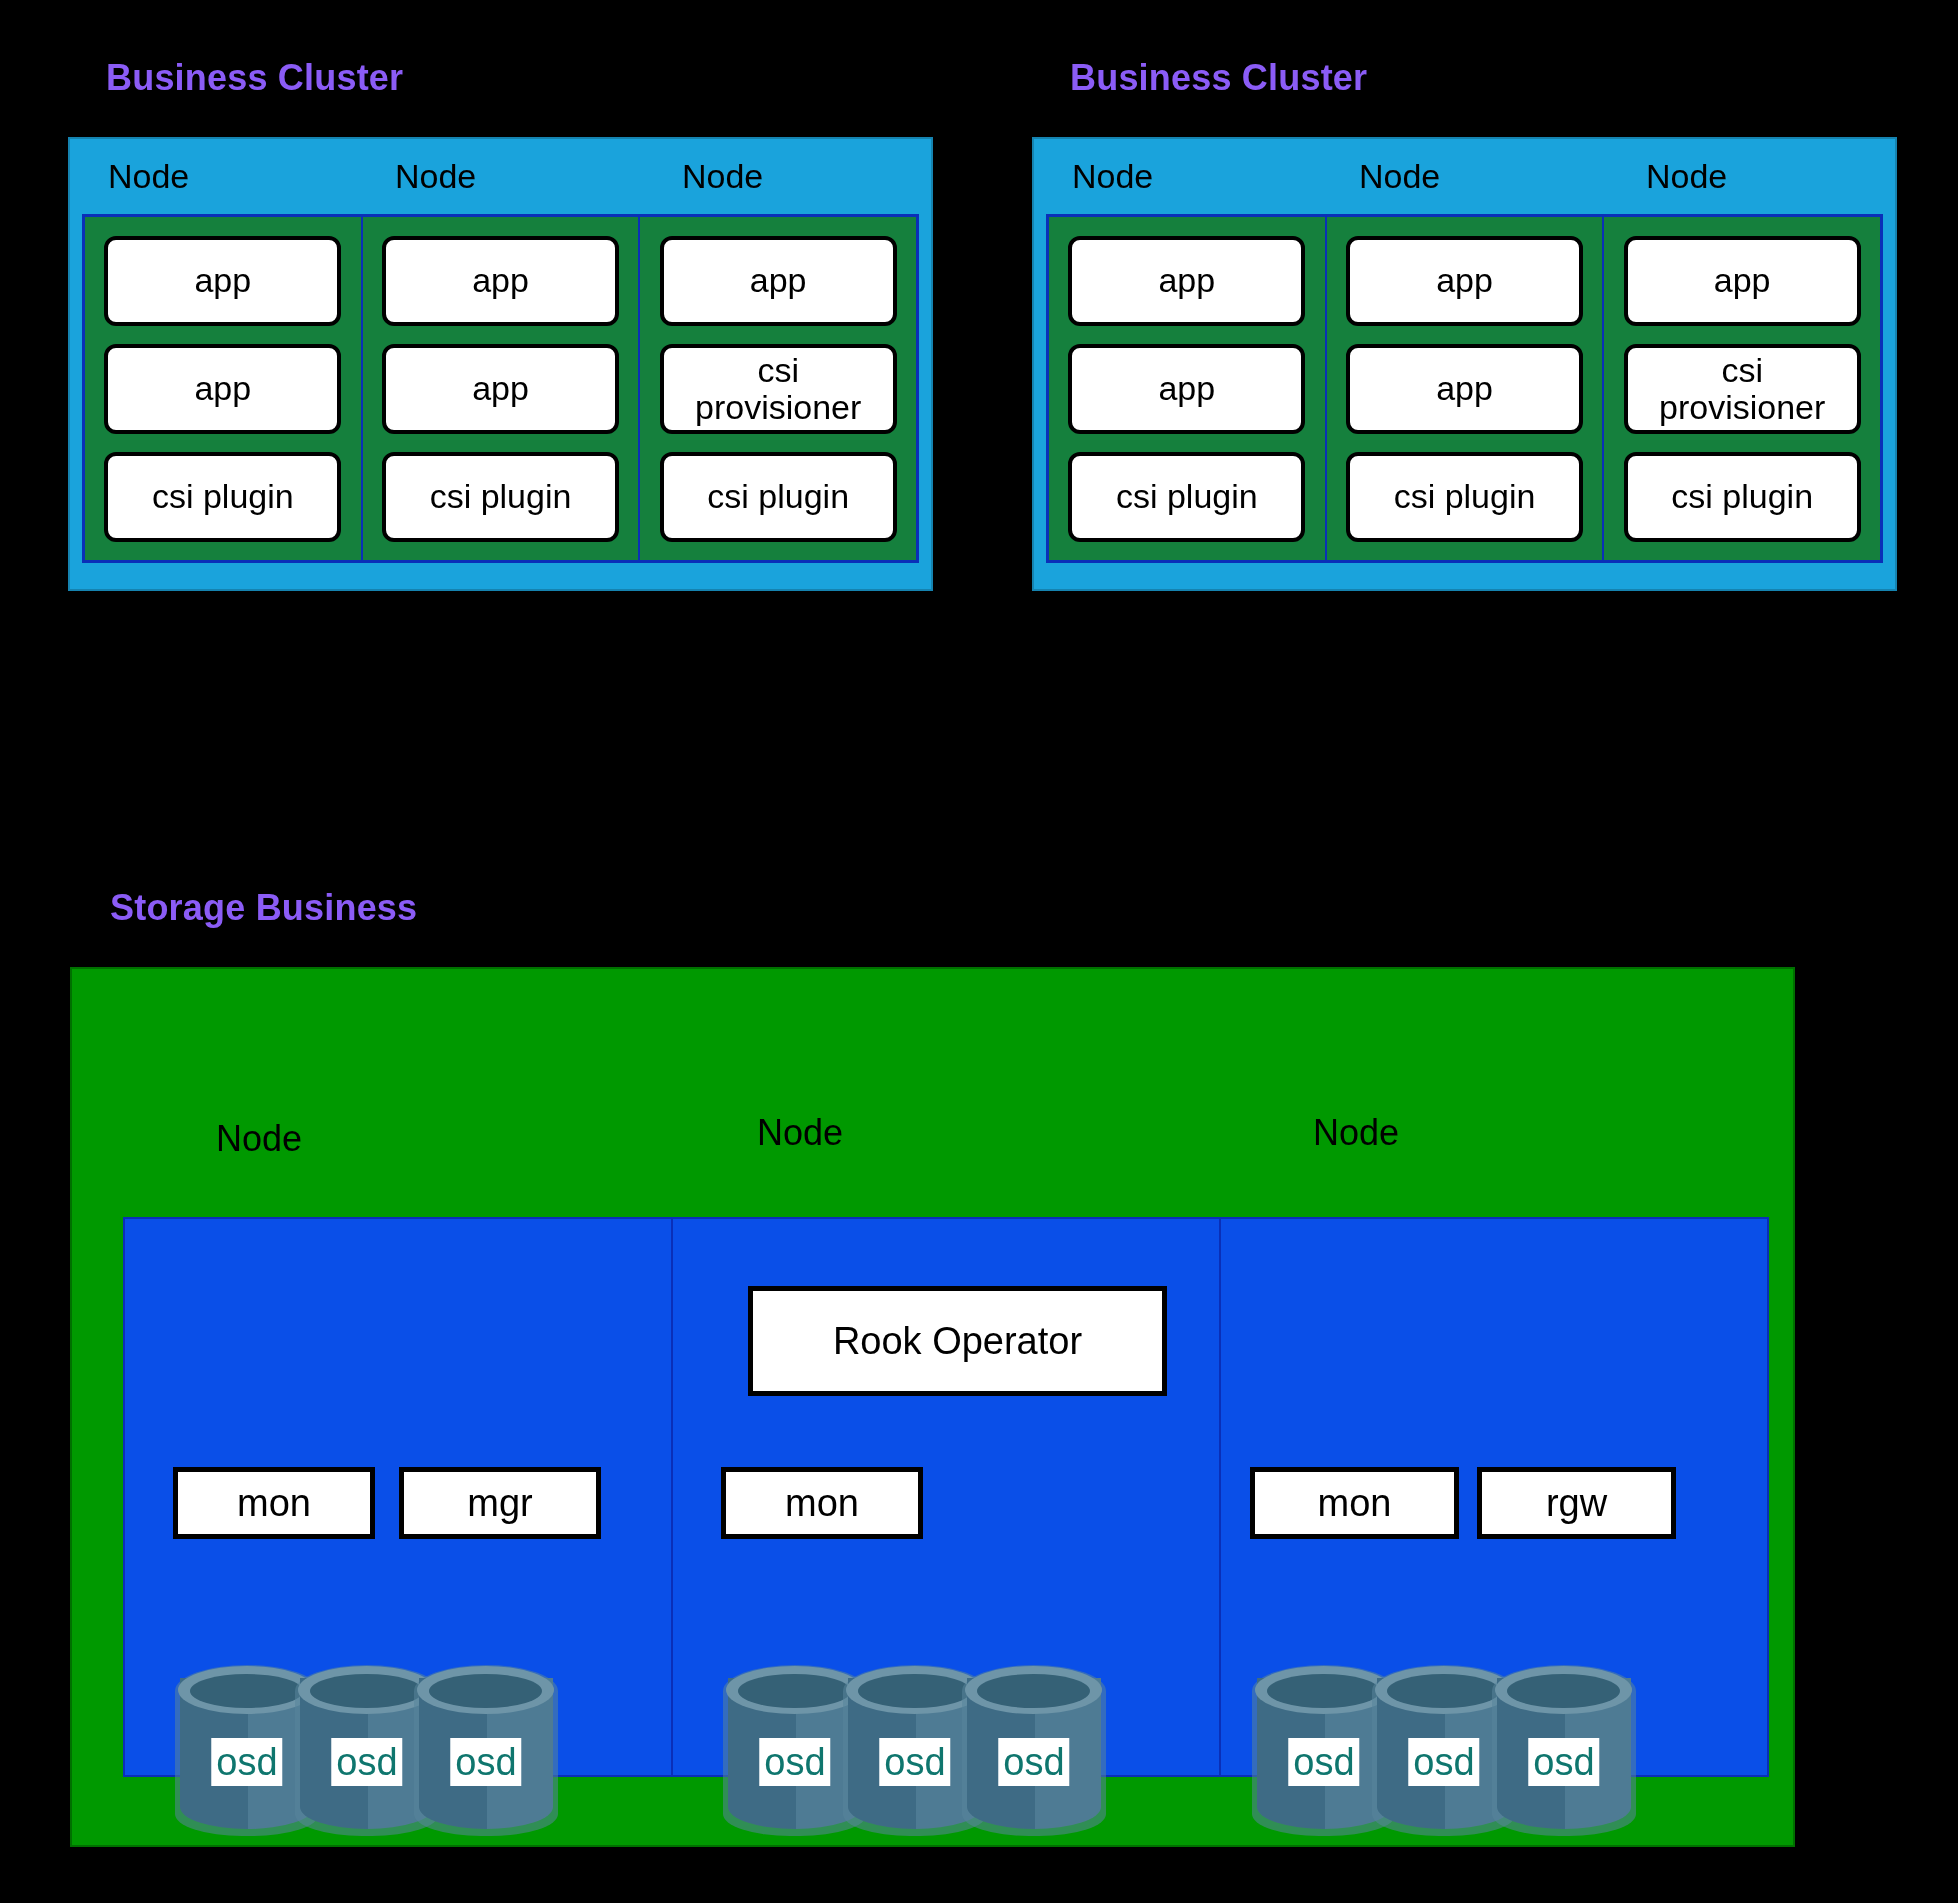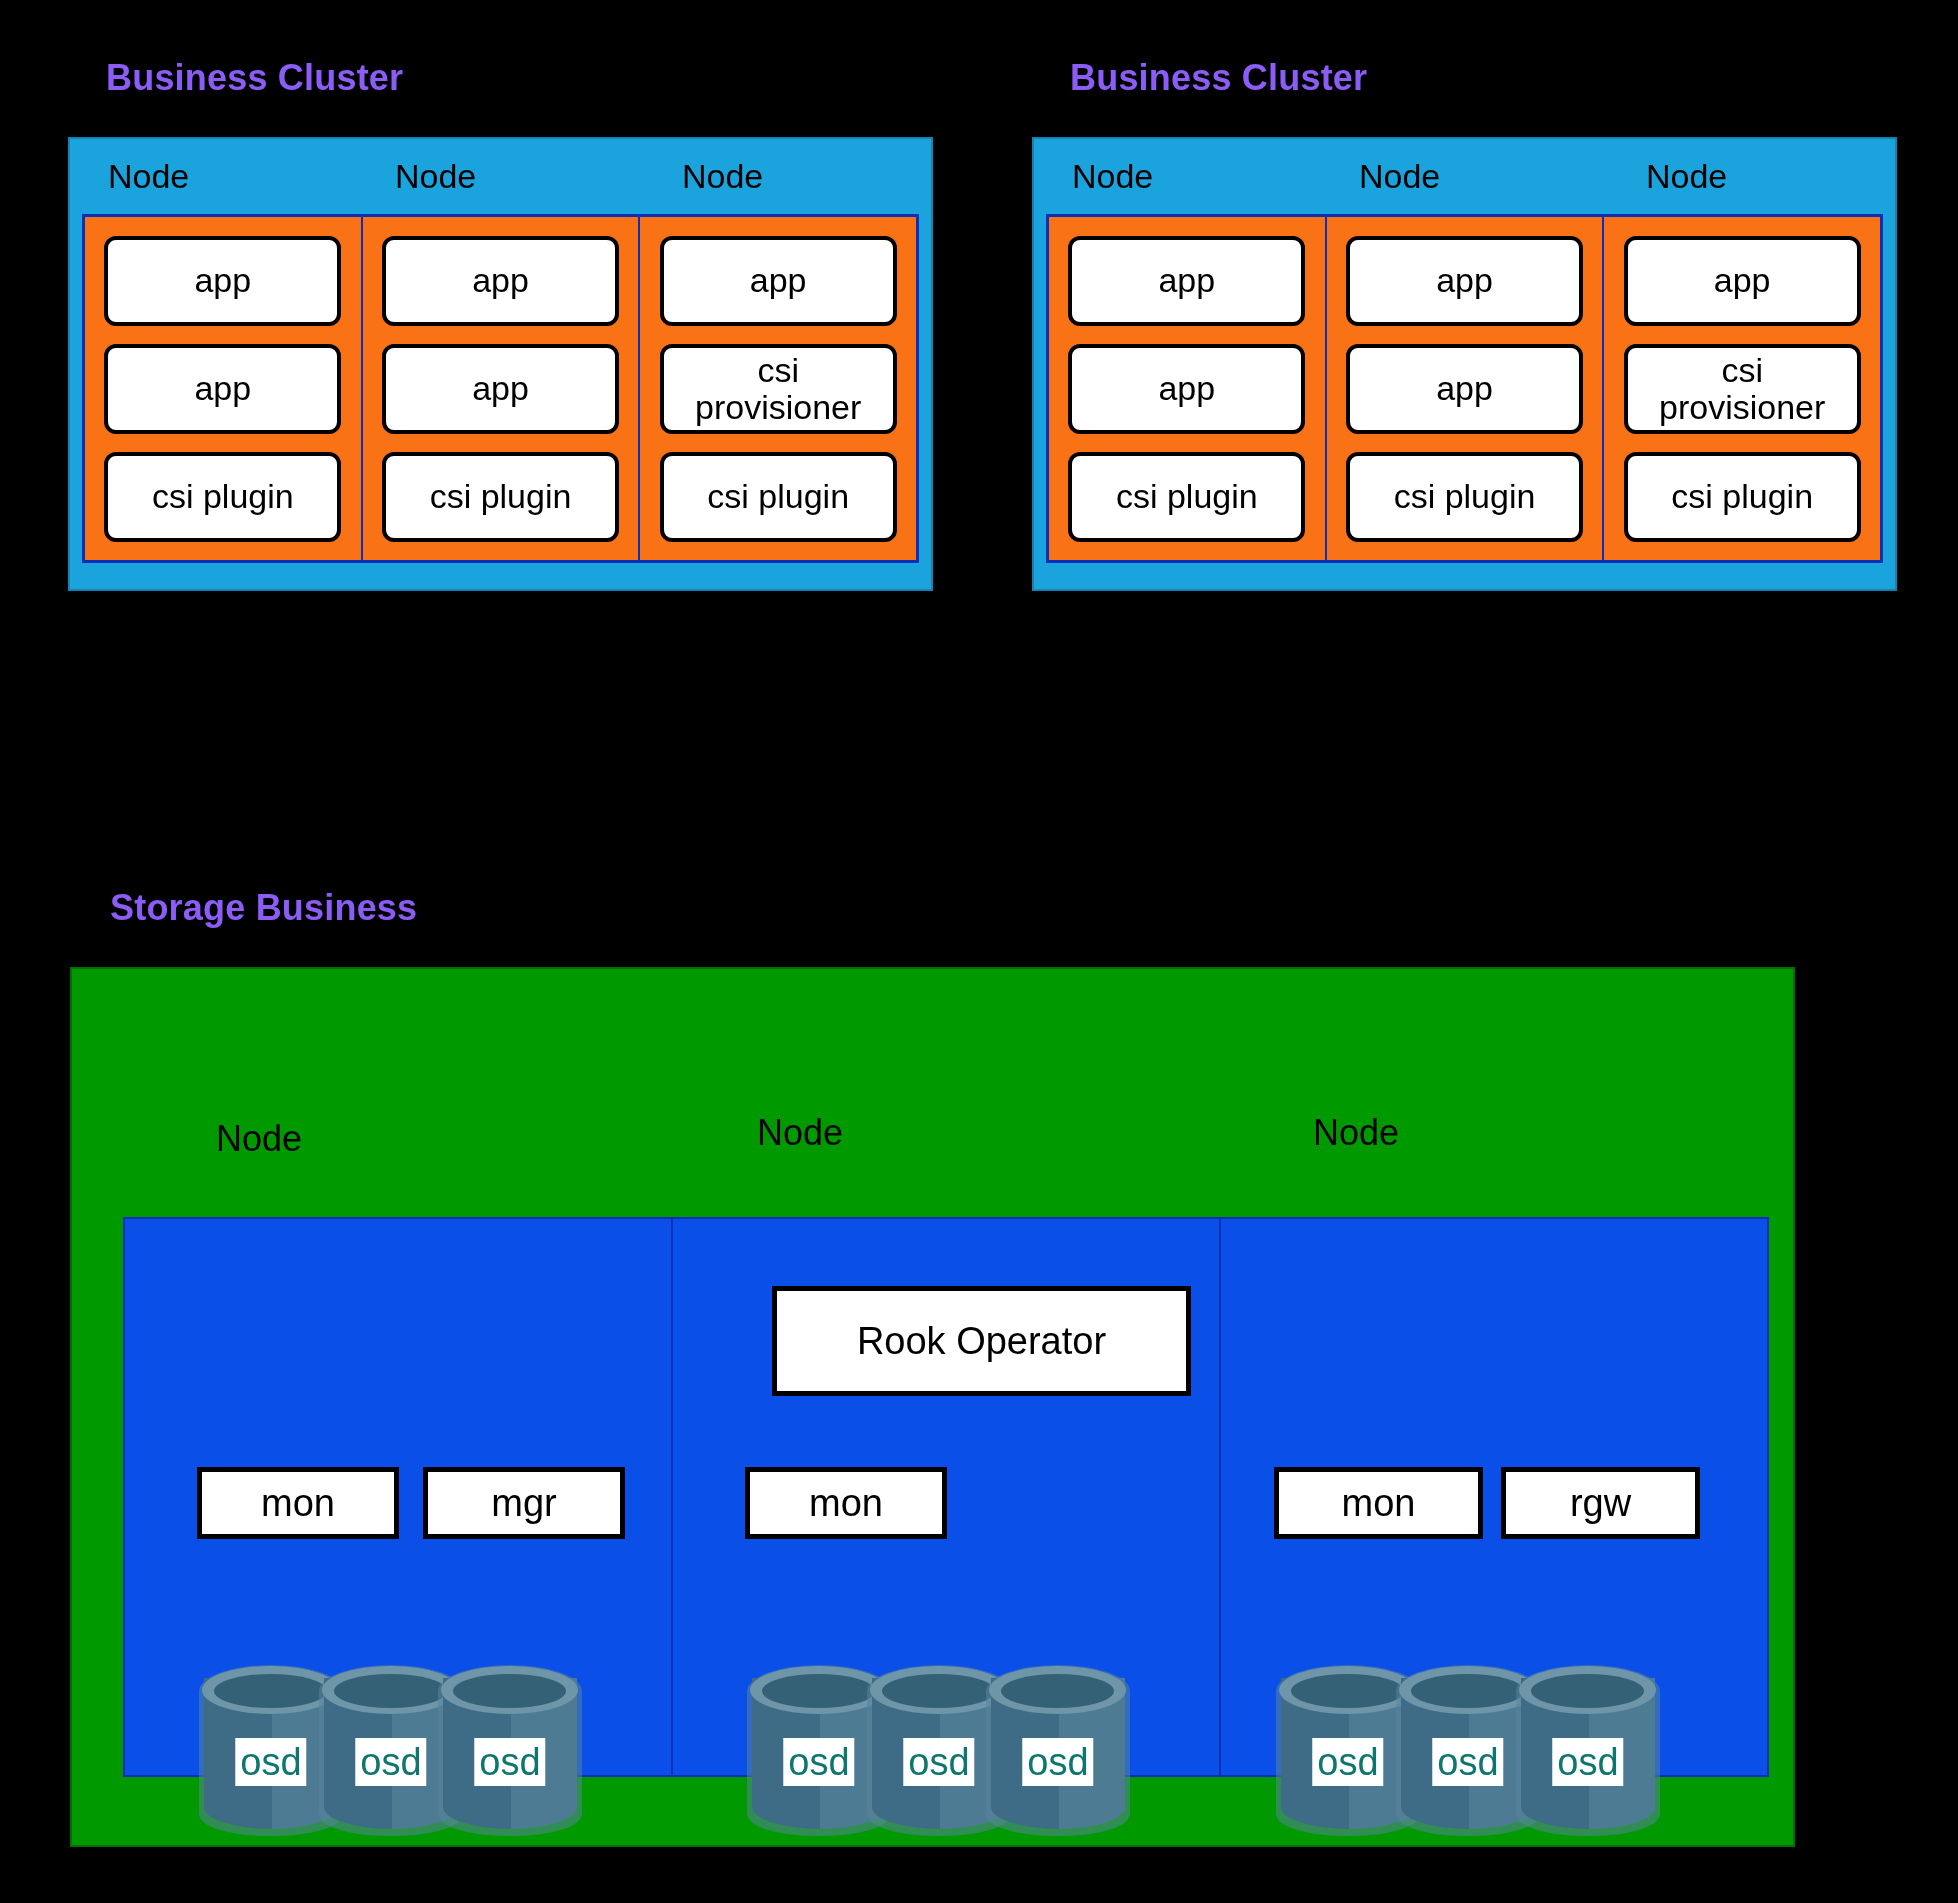--- a/index.html
+++ b/index.html
@@ -37,21 +37,21 @@
     color:#000;
     font-size:34px;
     line-height:75px;
     padding-left:38px;
     box-sizing:border-box;
     white-space:nowrap;
   }
   .biz-inner{
     position:absolute;
     left:12px;right:12px;top:75px;bottom:26px;
-    background:#f97316;
+    background:#15803d;
     border:3.4px solid #0A2FB8;
     box-sizing:border-box;
     display:flex;
   }
   .biz-node{
     flex:1 1 0;
     box-sizing:border-box;
     border-right:2.6px solid #0A2FB8;
     display:flex;
     flex-direction:column;
@@ -102,21 +102,20 @@
     background:#0A4FE8;
     border:2.6px solid #0A2FB8;
     box-sizing:border-box;
     display:flex;
   }
   .stor-node{
     flex:1 1 0;
     position:relative;
     box-sizing:border-box;
     border-right:2.6px solid #0A2FB8;
-    margin-left:24px;
   }
   .stor-node:last-child{border-right:none;}
 
   .sq-box{
     position:absolute;
     background:#fff;
     border:5.1px solid #000;
     box-sizing:border-box;
     display:flex;align-items:center;justify-content:center;
     font-size:38px;color:#000;white-space:nowrap;

